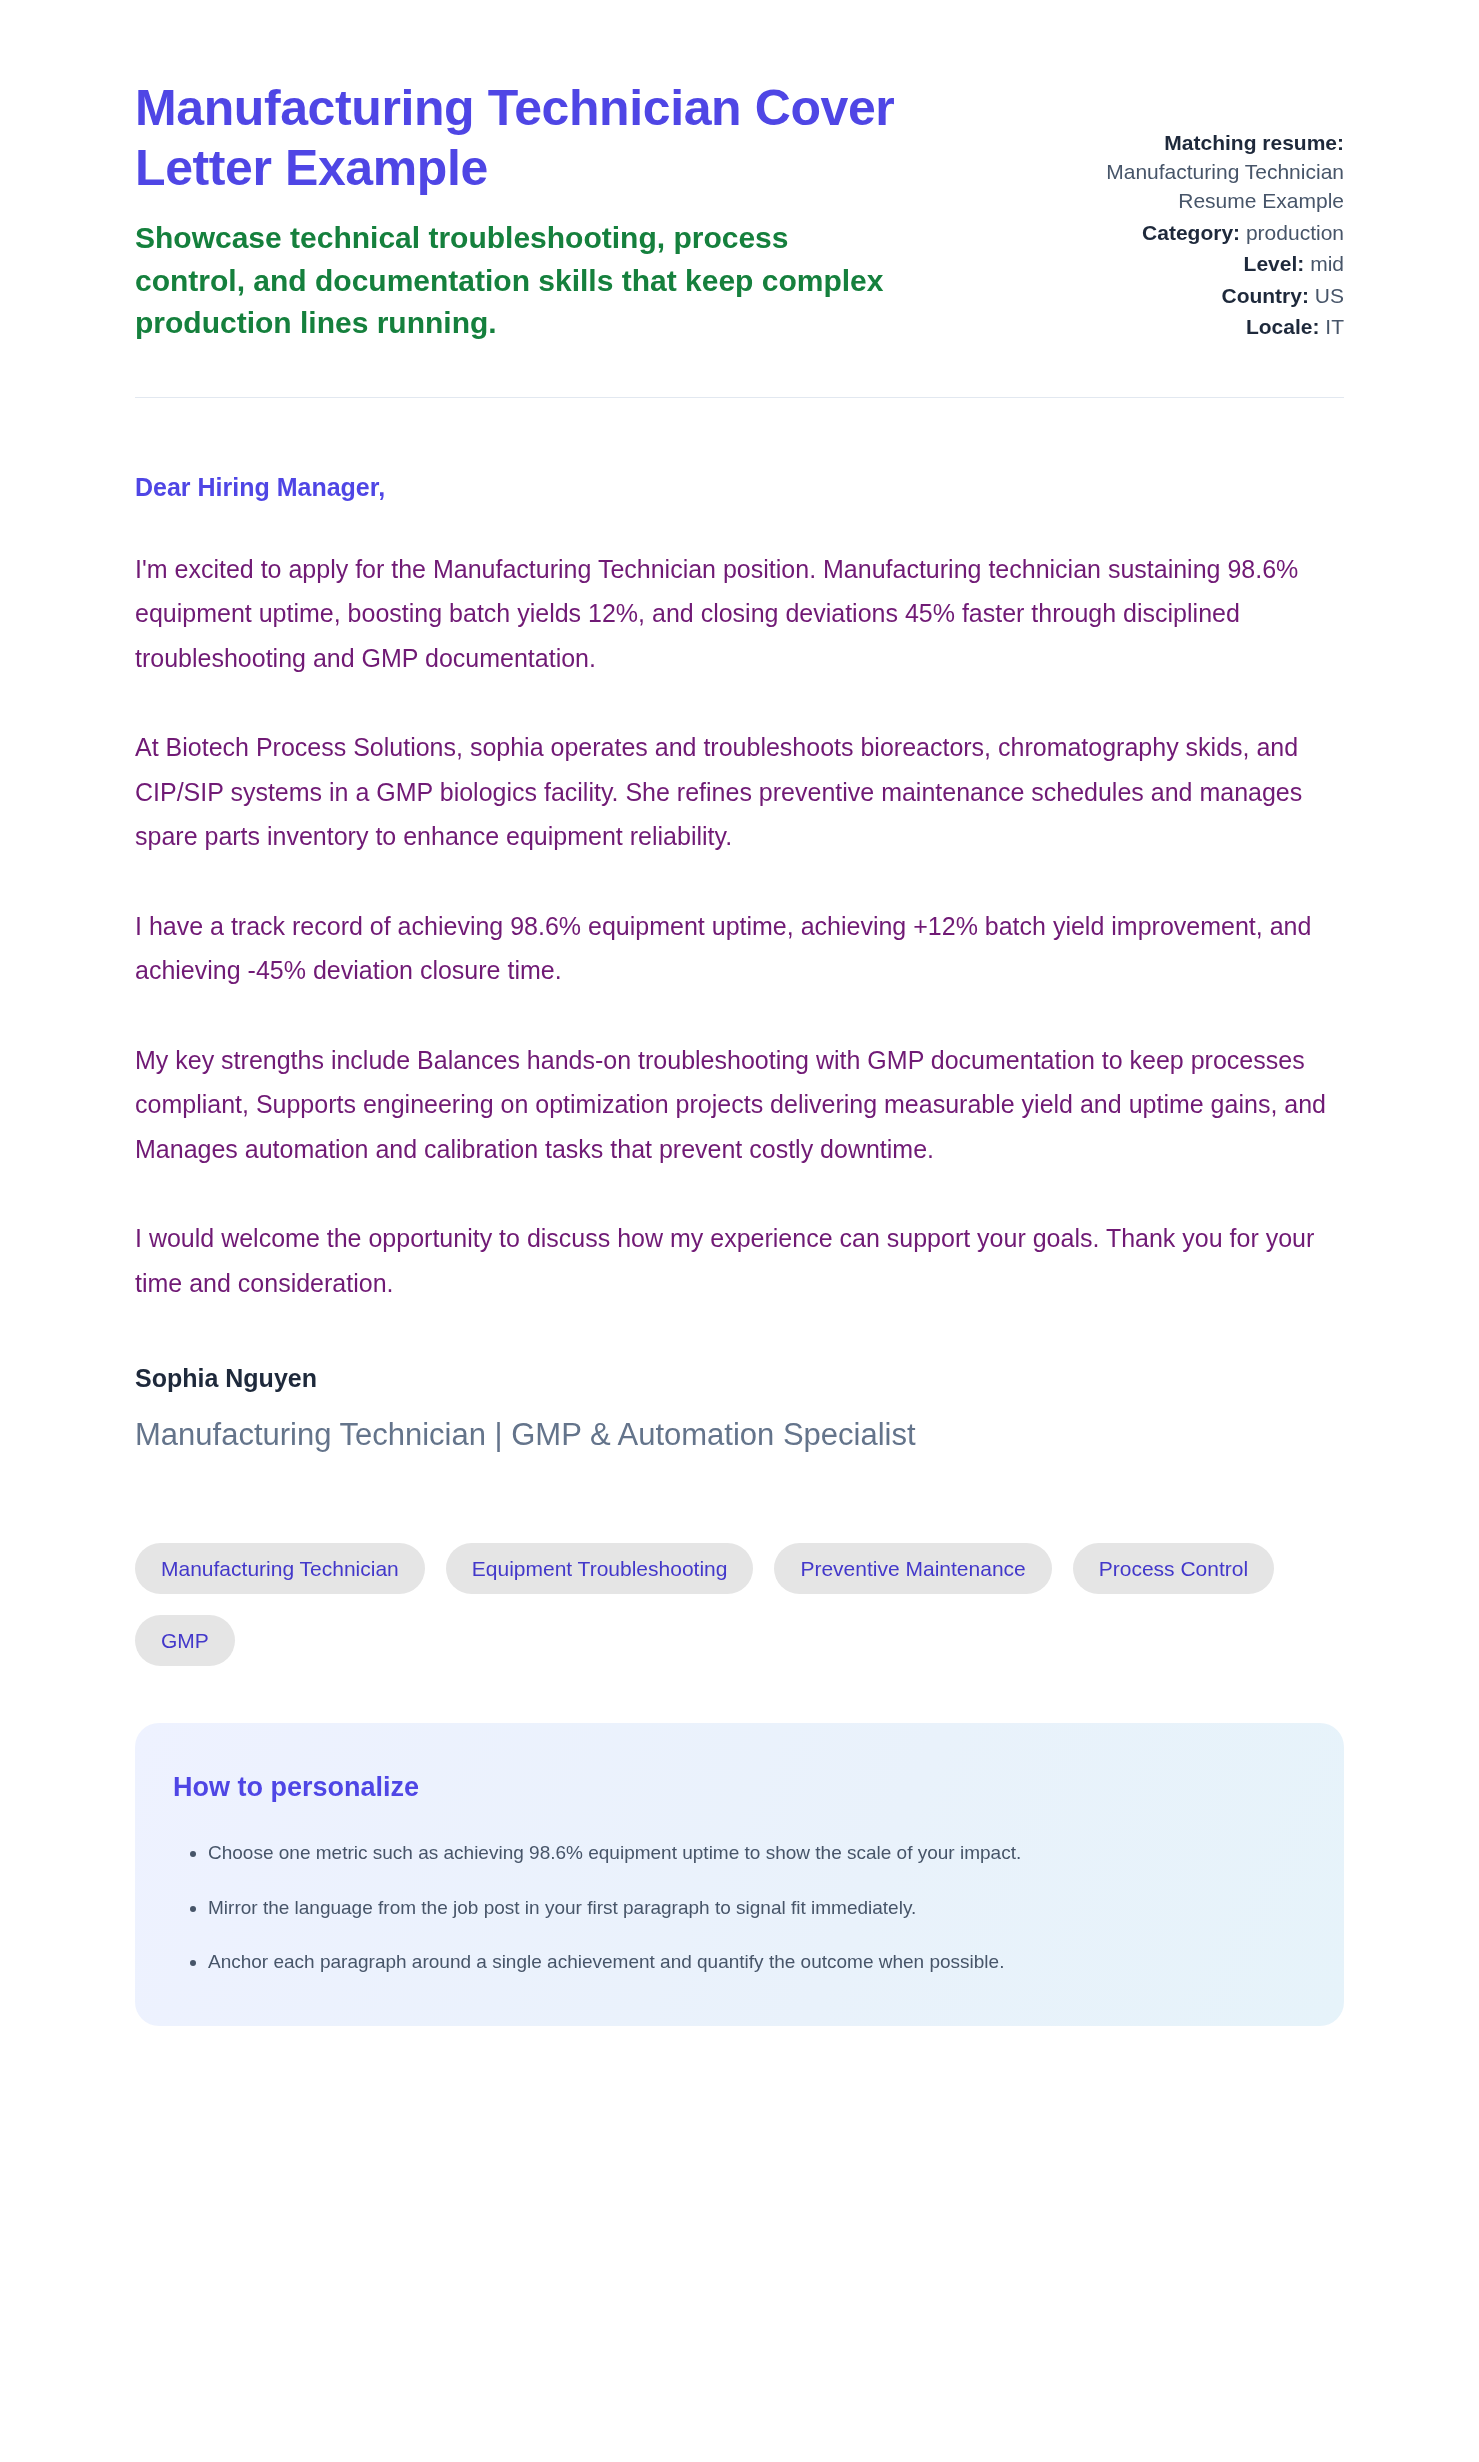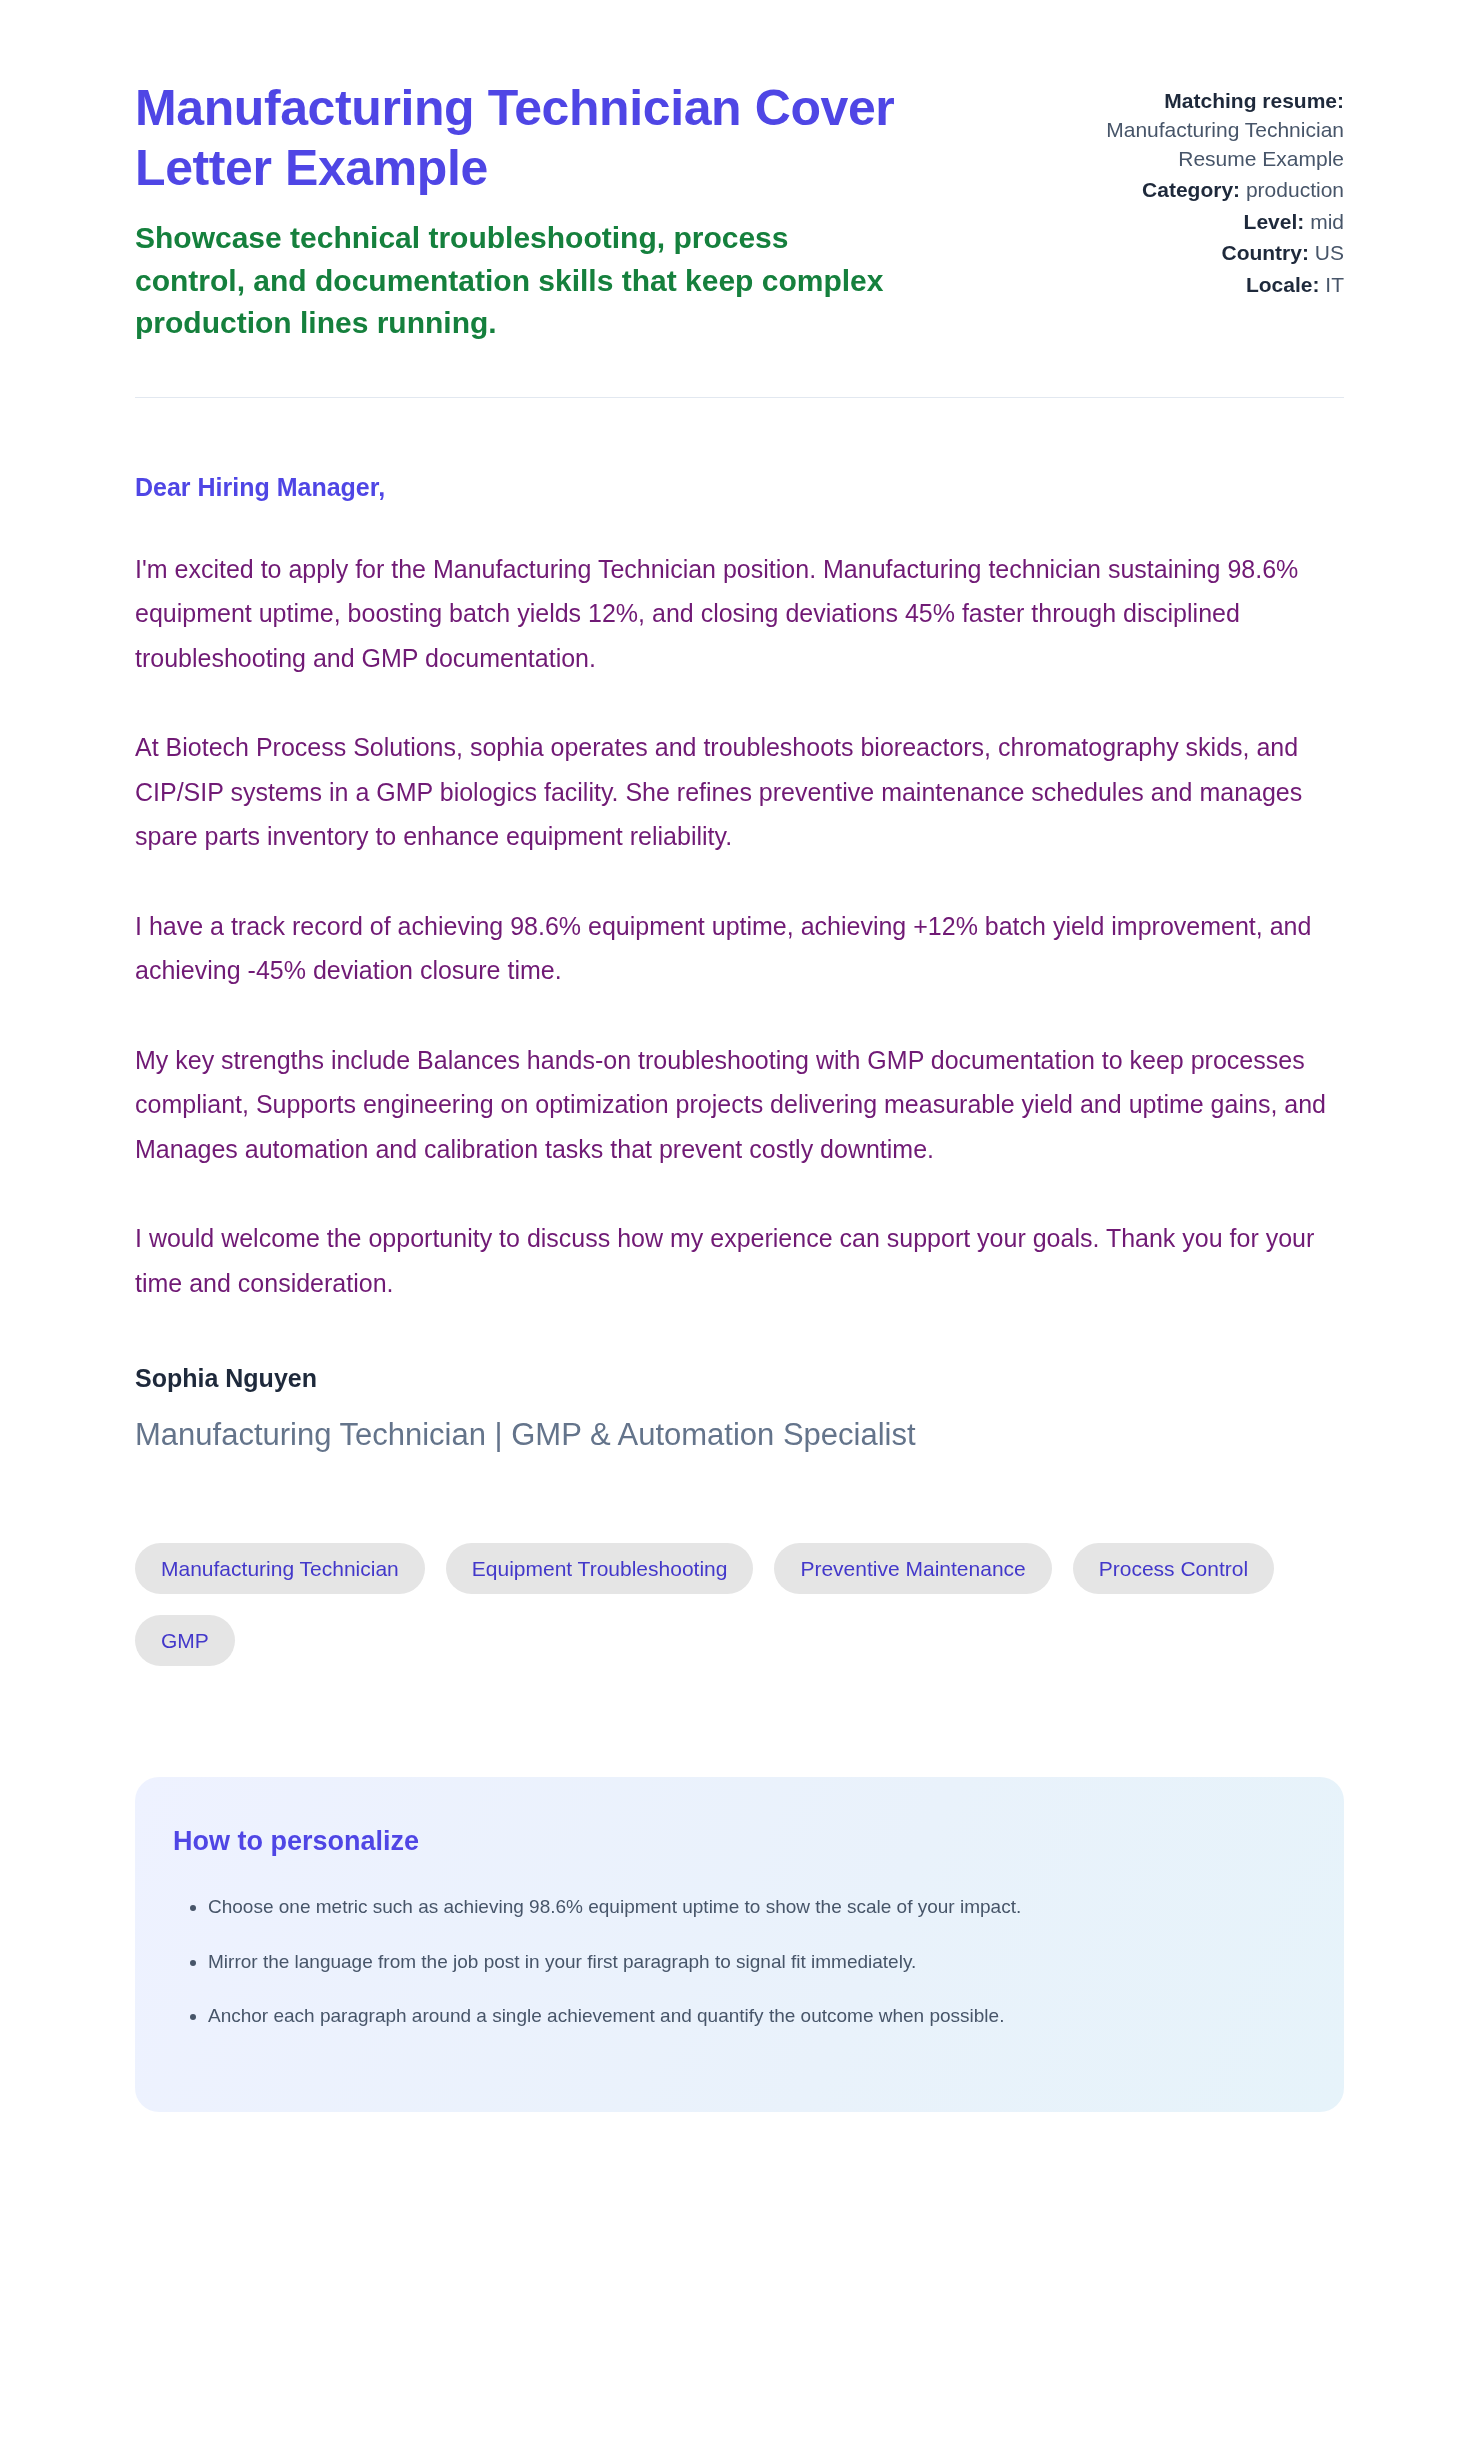--- a/index.html
+++ b/index.html
@@ -10,21 +10,21 @@
     font-family: "Liberation Sans", sans-serif;
     color: #334155;
   }
   .page {
     width: 1209px;
     margin: 0 auto;
     padding: 78px 0 71px 0;
   }
 
   
-  .header { display: flex; justify-content: space-between; gap: 28px; }
+  .header { display: flex; justify-content: space-between; gap: 28px; align-items: flex-end; }
   .header-left { flex: 1; max-width: 909px; }
   .page-title {
     color: #4f46e5;
     font-size: 50px;
     font-weight: 800;
     line-height: 1.2;
     letter-spacing: -0.4px;
   }
   .page-subtitle {
     margin-top: 19px;
@@ -91,24 +91,24 @@
     color: #4338ca;
     font-size: 21px;
     line-height: 1;
     padding: 15px 26px;
     border-radius: 869px;
     cursor: pointer;
   }
 
   
   .personalize {
-    margin-top: 111px;
+    margin-top: 57px;
     background: linear-gradient(115deg, #eef2ff 0%, #e9f2fb 60%, #e6f3fa 100%);
     border-radius: 24px;
-    padding: 49px 54px 80px 38px;
+    padding: 49px 54px 48px 38px;
   }
   .personalize-title {
     color: #4f46e5;
     font-size: 27px;
     font-weight: 700;
   }
   .personalize ul {
     margin-top: 33px;
     padding-left: 35px;
     list-style: disc;

